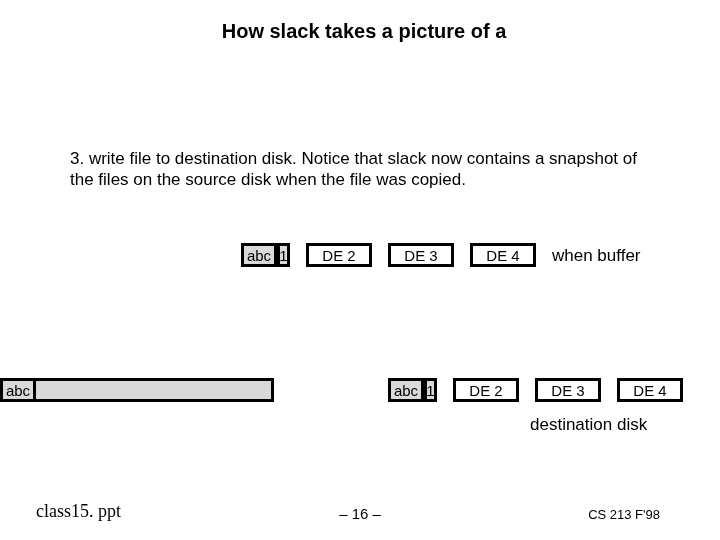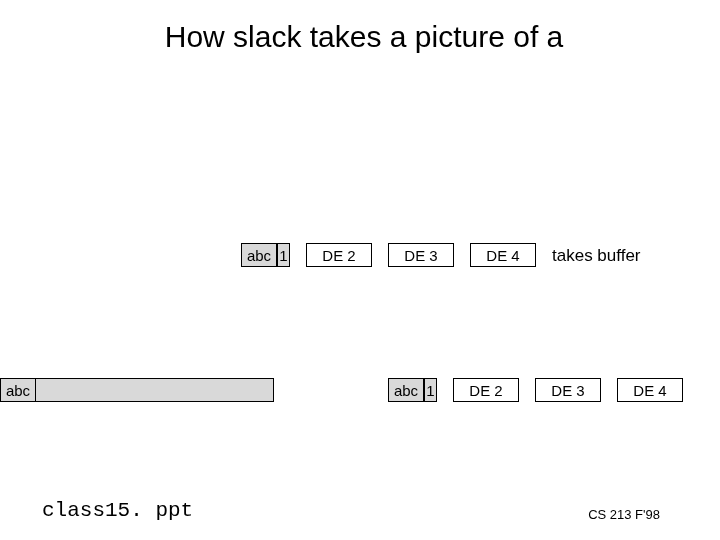--- a/index.html
+++ b/index.html
@@ -3,38 +3,38 @@
 <meta charset="utf-8">
 <style>
   * { box-sizing: border-box; margin: 0; padding: 0; }
   html, body { width: 720px; height: 540px; background: #fff; font-family: Arial, Helvetica, sans-serif; color: #000; }
   .slide { position: relative; width: 720px; height: 540px; }
 
   .title {
     position: absolute;
     top: 20px; left: 8px; right: 0;
     text-align: center;
-    font-size: 30px;
-    font-weight: normal;
+    font-size: 20px;
+    font-weight: bold;
     line-height: 1.15;
   }
 
   .body-text {
     position: absolute;
     top: 148px;
     left: 70px;
     width: 580px;
     font-size: 17px;
     line-height: 1.25;
   }
 
   .cell {
     position: absolute;
     height: 24px;
-    border: 1px solid #000000;
+    border: 3px solid #000000;
     font-size: 15px;
     display: flex;
     align-items: center;
     justify-content: center;
     background: #fff;
   }
   .shaded { background: #d9d9d9; }
   .label {
     position: absolute;
     font-size: 17px;
@@ -62,23 +62,23 @@
   .dd-lbl  { left: 530px; top: 415px; }
 
   .footer {
     position: absolute;
     bottom: 18px;
     left: 0; right: 0;
     height: 20px;
   }
   .footer-left {
     position: absolute;
-    left: 42px; bottom: 0;
-    font-family: Liberation Mono, monospace;
-    font-size: 21px;
+    left: 36px; bottom: 0;
+    font-family: Liberation Serif, serif;
+    font-size: 18px;
   }
   .footer-center {
     position: absolute;
     left: 0; right: 0; bottom: 0;
     text-align: center;
     font-size: 15px;
   }
   .footer-right {
     position: absolute;
     right: 60px; bottom: 0;
@@ -87,35 +87,38 @@
 </style>
 </head>
 <body>
 
 <div class="slide">
 
   <div class="title">
     <span>How slack takes a picture of a</span><br>
   </div>
 
+  <div class="body-text">3. write file to destination disk. Notice that slack now contains a snapshot of the files on the source disk when the file was copied.</div>
 
   <div class="cell shaded db-abc">abc</div>
   <div class="cell shaded db-r1">1</div>
   <div class="cell db-de2">DE 2</div>
   <div class="cell db-de3">DE 3</div>
   <div class="cell db-de4">DE 4</div>
-  <div class="label db-lbl">takes buffer</div>
+  <div class="label db-lbl">when buffer</div>
 
   <div class="cell shaded src-abc">abc</div>
   <div class="cell shaded src-s1"></div>
 
   <div class="cell shaded dd-abc">abc</div>
   <div class="cell shaded dd-r1">1</div>
   <div class="cell dd-de2">DE 2</div>
   <div class="cell dd-de3">DE 3</div>
   <div class="cell dd-de4">DE 4</div>
+  <div class="label dd-lbl">destination disk</div>
 
   <div class="footer">
     <div class="footer-left">class15. ppt</div>
+    <div class="footer-center">– 16 –</div>
     <div class="footer-right">CS 213 F'98</div>
   </div>
 
 </div>
 
 </body></html>

